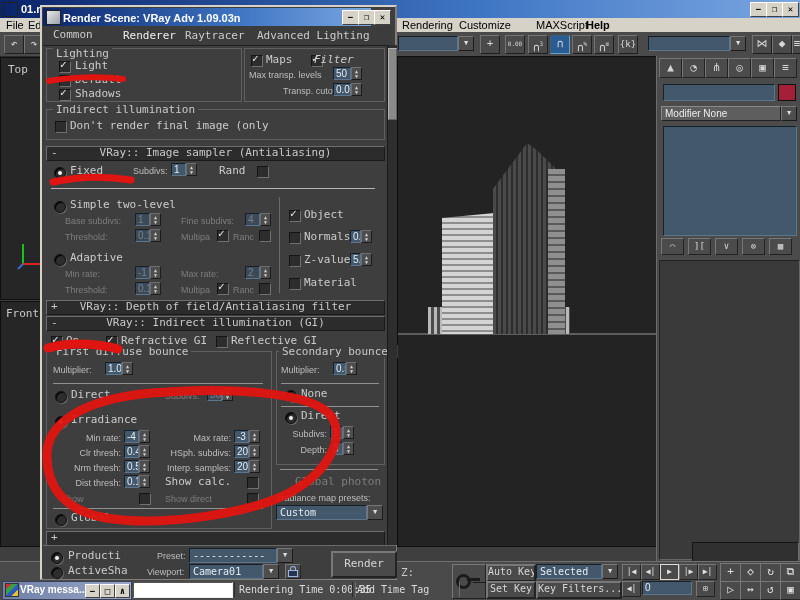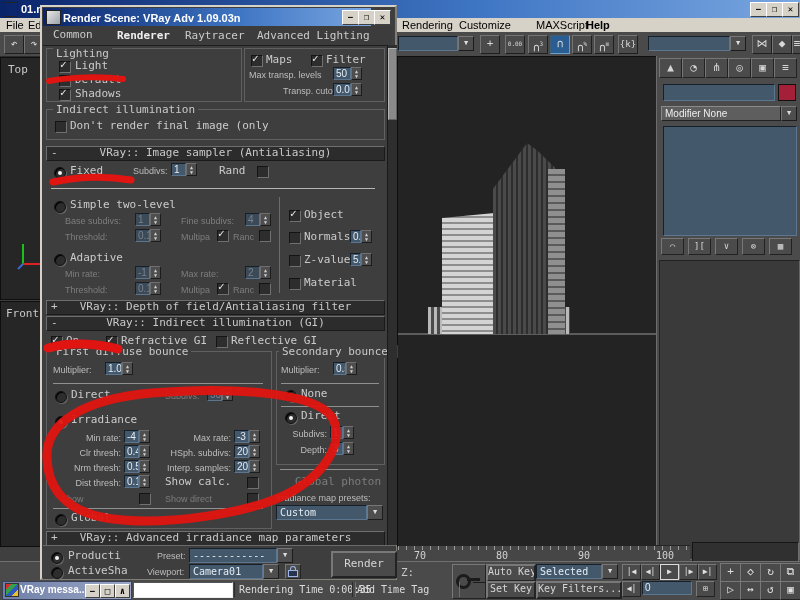--- a/index.html
+++ b/index.html
@@ -149,27 +149,20 @@
     </div>
     <div class="ab" style="left:6px;top:70px;width:132px;height:108px;background:#44586c;border:1px solid;border-color:#16202a #5d7690 #5d7690 #16202a;"></div>
     <div class="ab sico" style="left:4px;top:182px;">⌒</div>
     <div class="ab sico" style="left:31px;top:182px;">][</div>
     <div class="ab sico" style="left:58px;top:182px;">∨</div>
     <div class="ab sico" style="left:85px;top:182px;">⊗</div>
     <div class="ab sico" style="left:112px;top:182px;">▦</div>
     <div class="ab" style="left:2px;top:204px;width:139px;height:298px;background:#3a3a3a;border:1px solid;border-color:#222 #666 #666 #222;"></div>
   </div>
 
-  <div class="ab" style="left:398px;top:545px;width:292px;height:16px;background:#464646;border-top:1px solid #242424;border-bottom:1px solid #242424;
-       background-image:repeating-linear-gradient(90deg,#9b9b9b 0 1px,transparent 1px 8px);background-size:100% 4px;background-repeat:no-repeat;">
-    <span class="ab" style="left:16px;top:4px;font:10px 'DejaVu Sans Mono',monospace;color:#d2d2d2;">70</span>
-    <span class="ab" style="left:98px;top:4px;font:10px 'DejaVu Sans Mono',monospace;color:#d2d2d2;">80</span>
-    <span class="ab" style="left:180px;top:4px;font:10px 'DejaVu Sans Mono',monospace;color:#d2d2d2;">90</span>
-    <span class="ab" style="left:258px;top:4px;font:10px 'DejaVu Sans Mono',monospace;color:#d2d2d2;">100</span>
-  </div>
   <div class="ab" style="left:692px;top:542px;width:105px;height:18px;background:#303030;border:1px solid;border-color:#151515 #6e6e6e #6e6e6e #151515;"></div>
 
   <div class="ab" style="left:0;top:561px;width:800px;height:39px;background:#4a4a4a;border-top:1px solid #707070;">
 
     <span class="ab lb" style="left:401px;top:4px;">Z:</span>
     <div class="ab fg" style="left:413px;top:3px;width:42px;padding-left:42px;">
         <b class="fld">0.0mm</b>
       </div>
     <div class="ab keysh" style="left:452px;top:2px;width:32px;height:33px;background:#4a4a4a;border:1px outset #787878;"></div>
     <div class="ab btn" style="left:486px;top:2px;width:46px;height:14px;line-height:12px;">Auto Key</div>
@@ -217,42 +210,42 @@
     <div class="ab tbar" style="left:1px;top:1px;width:328px;height:18px;">
       <div class="ab" style="left:3px;top:2px;width:13px;height:13px;background:linear-gradient(135deg,#e8e8e8,#9aa2aa);border:1px solid #222;"></div>
       <span class="ab tt" style="left:20px;top:1px;">Render Scene: VRay Adv 1.09.03n</span>
       <div class="ab wbtn" style="left:299px;top:2px;">−</div>
       <div class="ab wbtn" style="left:315px;top:2px;">❐</div>
       <div class="ab wbtn" style="left:331px;top:2px;">✕</div>
     </div>
 
     <div class="ab" style="left:1px;top:19px;width:349px;height:19px;background:#3c3c3c;border-bottom:1px solid #1f1f1f;">
       <span class="ab lb" style="left:10px;top:2px;">Common</span>
-      <span class="ab lb" style="left:74px;top:3px;color:#efefef;font-weight:bold;">Renderer</span>
+      <span class="ab lb" style="left:80px;top:3px;color:#efefef;">Renderer</span>
       <span class="ab lb" style="left:142px;top:3px;">Raytracer</span>
       <span class="ab lb" style="left:214px;top:3px;">Advanced Lighting</span>
     </div>
 
     <div class="ab" style="left:1px;top:38px;width:404px;height:500px;overflow:hidden;">
 
       <div class="ab gp" style="left:3px;top:3px;width:194px;height:52px;">
         <span class="gt" style="top:-2px;">Lighting</span>
         <i class="ab ck on" style="left:12px;top:12px;"></i>
         <span class="ab lb" style="left:28px;top:10px;">Light</span>
         <i class="ab ck" style="left:12px;top:26px;"></i>
         <span class="ab lb" style="left:28px;top:24px;">Default</span>
         <i class="ab ck on" style="left:12px;top:40px;"></i>
         <span class="ab lb" style="left:28px;top:38px;">Shadows</span>
       </div>
 
       <div class="ab gp" style="left:201px;top:3px;width:139px;height:52px;">
         <i class="ab ck on" style="left:6px;top:6px;"></i>
         <span class="ab lb" style="left:21px;top:4px;">Maps</span>
         <i class="ab ck on" style="left:66px;top:6px;"></i>
-        <span class="ab lb" style="left:81px;top:4px;">Filter</span>
+        <span class="ab lb" style="left:69px;top:4px;font-style:italic;">Filter</span>
         <span class="ab sl" style="left:4px;top:21px;">Max transp. levels</span>
         <div class="ab fg" style="left:88px;top:18px;width:29px;">
             <b class="fld">50</b>
             <i class="spin">▲<br>▼</i>
           </div>
         <span class="ab sl" style="left:16px;top:37px;margin-left:22px;">Transp. cutoff</span>
         <div class="ab fg" style="left:88px;top:34px;width:29px;">
             <b class="fld">0.001</b>
             <i class="spin">▲<br>▼</i>
           </div>
@@ -450,21 +443,20 @@
       <div class="ab hr" style="left:237px;top:424px;width:98px;"></div>
       <span class="ab lb dim" style="left:252px;top:430px;">Global photon</span>
       <span class="ab sl" style="left:233px;top:448px;">Irradiance map presets:</span>
       <div class="ab dd" style="left:233px;top:460px;width:107px;">
         <span class="dv">Custom</span>
           <span class="da">▼</span>
       </div>
 
       <div class="ab ro" style="left:3px;top:486px;width:337px;">
         <span class="pm">+</span>
-        <span>VRay:: Advanced irradiance map parameters</span>
       </div>
     </div>
 
     <div class="ab" style="left:345px;top:38px;width:9px;height:500px;background:#2e2e2e;border-left:1px solid #1a1a1a;">
       <div class="ab" style="left:0;top:3px;width:9px;height:72px;background:#8a8a8a;border:1px outset #b5b5b5;box-sizing:border-box;"></div>
     </div>
 
     <div class="ab" style="left:1px;top:538px;width:353px;height:33px;background:#3e3e3e;border-top:1px solid #6a6a6a;">
       <i class="ab rd on" style="left:8px;top:6px;"></i>
       <span class="ab lb" style="left:25px;top:3px;">Producti</span>

